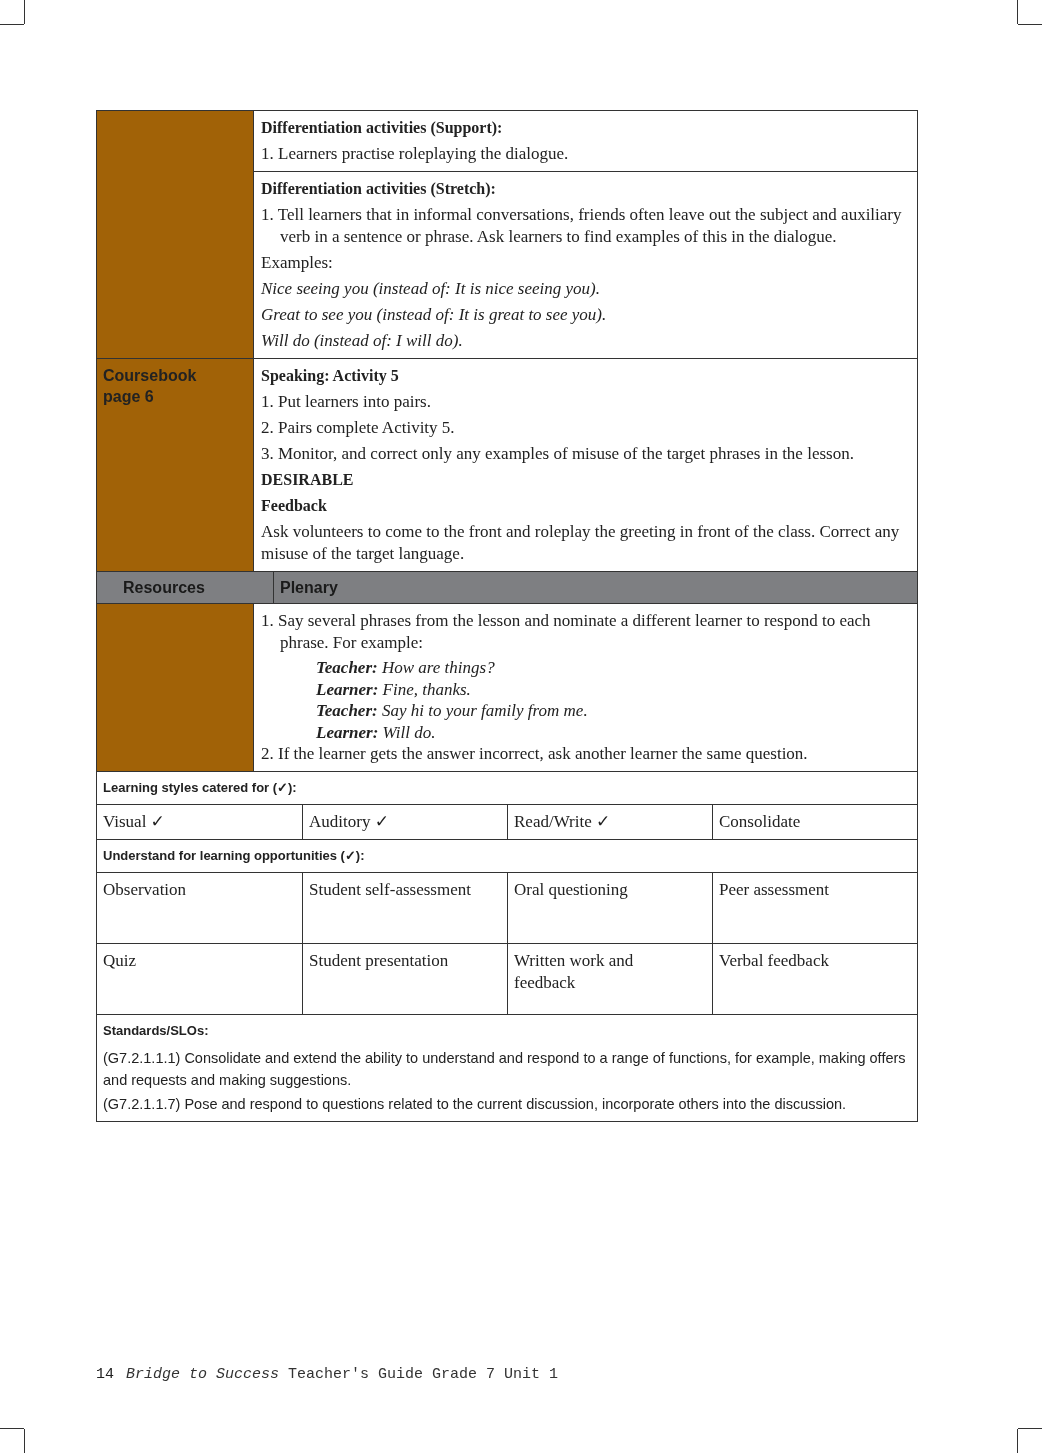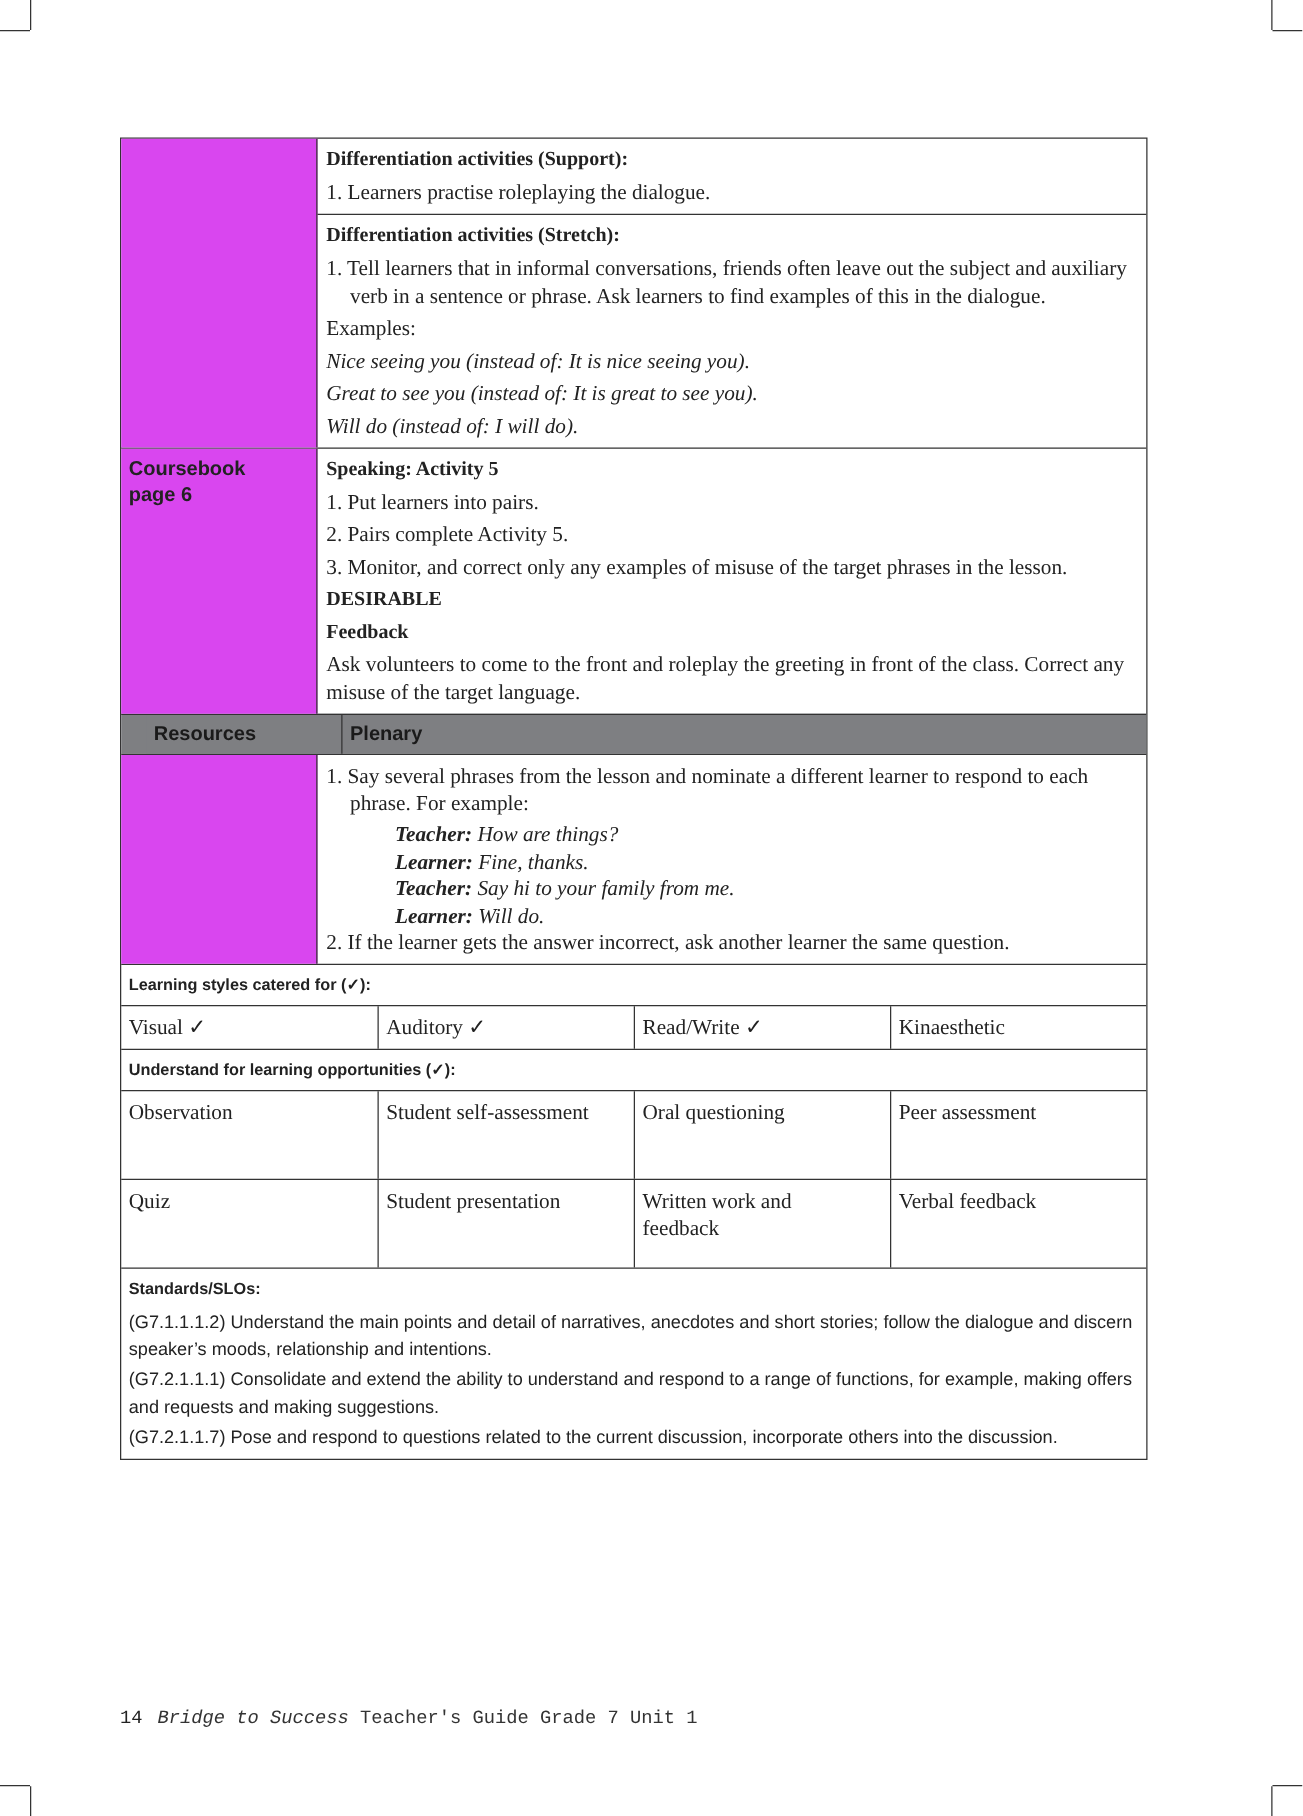--- a/index.html
+++ b/index.html
@@ -1,21 +1,21 @@
 <!DOCTYPE html>
 <html><head>
 <meta charset="utf-8">
 <style>
   html,body{margin:0;padding:0;background:#fff;}
   body{width:1042px;height:1453px;position:relative;overflow:hidden;font-family:"Liberation Serif",serif;color:#222;}
   .crop{position:absolute;background:#333;}
   .tbl{position:absolute;left:96px;top:110px;width:822px;border:1.5px solid #333;box-sizing:border-box;}
   .row{display:flex;border-top:1.5px solid #333;}
   .row.first{border-top:none;}
-  .lcol{width:157px;flex:none;background:#d946ef;border-right:1.5px solid #333;box-sizing:border-box;font-family:"Liberation Sans",sans-serif;font-weight:bold;font-size:16px;padding:6px 6px;line-height:21px;}
+  .lcol{width:157px;flex:none;background:#a16207;border-right:1.5px solid #333;box-sizing:border-box;font-family:"Liberation Sans",sans-serif;font-weight:bold;font-size:16px;padding:6px 6px;line-height:21px;}
   .rcol{flex:1;}
   .cell{padding:6px 6px 6px 7px;font-size:17px;line-height:22px;}
   .cell + .cell{border-top:1.5px solid #333;}
   .b{font-weight:bold;font-size:16px;}
   .p{margin:0 0 4px 0;}
   .num{padding-left:19px;text-indent:-19px;}
   .it{font-style:italic;}
   .dlg{padding-left:55px;line-height:21.5px;}
   .hdr{background:#7e7f82;padding-left:20px;}
   .hdr .lcol{background:#7e7f82;}
@@ -96,21 +96,21 @@
     </div>
   </div>
 
   <div class="row">
     <div class="sec">Learning styles catered for (✓):</div>
   </div>
   <div class="row grid4">
     <div class="w1">Visual ✓</div>
     <div class="w2">Auditory ✓</div>
     <div class="w3">Read/Write ✓</div>
-    <div class="w4">Kinaesthetic</div>
+    <div class="w4">Consolidate</div>
   </div>
 
   <div class="row">
     <div class="sec">Understand for learning opportunities (✓):</div>
   </div>
   <div class="row grid4" style="height:70px;">
     <div class="w1">Observation</div>
     <div class="w2">Student self-assessment</div>
     <div class="w3">Oral questioning</div>
     <div class="w4">Peer assessment</div>
@@ -118,21 +118,20 @@
   <div class="row grid4" style="height:70px;">
     <div class="w1">Quiz</div>
     <div class="w2">Student presentation</div>
     <div class="w3" style="padding-right:40px;">Written work and feedback</div>
     <div class="w4">Verbal feedback</div>
   </div>
 
   <div class="row" style="display:block;">
     <div class="sec">Standards/SLOs:</div>
     <div class="std">
-      <p>(G7.1.1.1.2) Understand the main points and detail of narratives, anecdotes and short stories; follow the dialogue and discern speaker’s moods, relationship and intentions.</p>
       <p>(G7.2.1.1.1) Consolidate and extend the ability to understand and respond to a range of functions, for example, making offers and requests and making suggestions.</p>
       <p>(G7.2.1.1.7) Pose and respond to questions related to the current discussion, incorporate others into the discussion.</p>
     </div>
   </div>
 </div>
 
 <div class="footer">
   <span class="pg">14</span><span class="it" style="font-style:italic;">Bridge to Success</span><span> Teacher's Guide Grade 7 Unit 1</span>
 </div>
 

